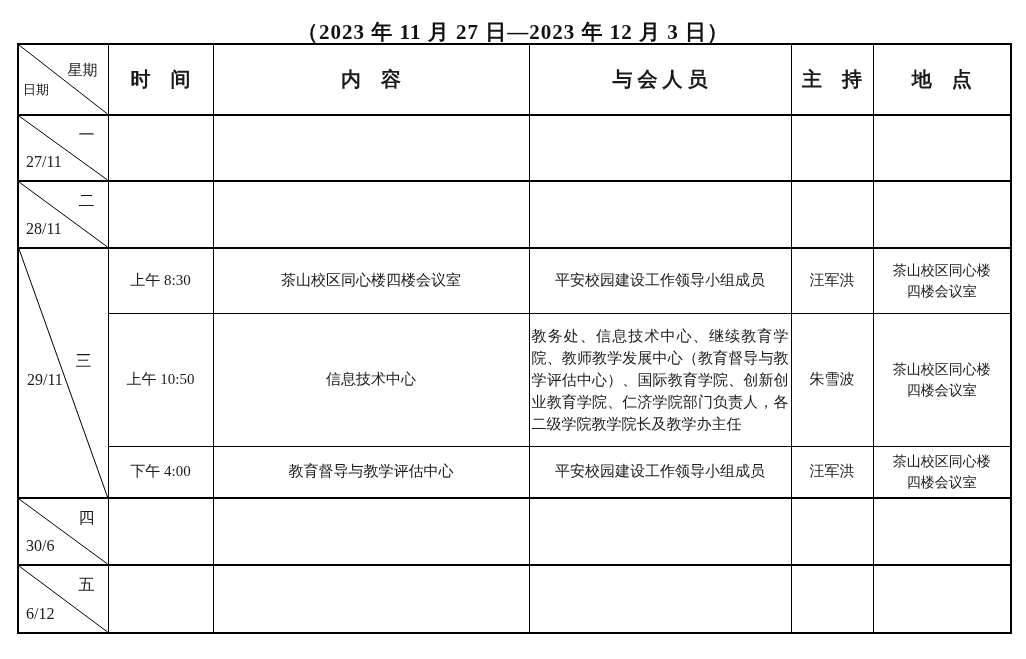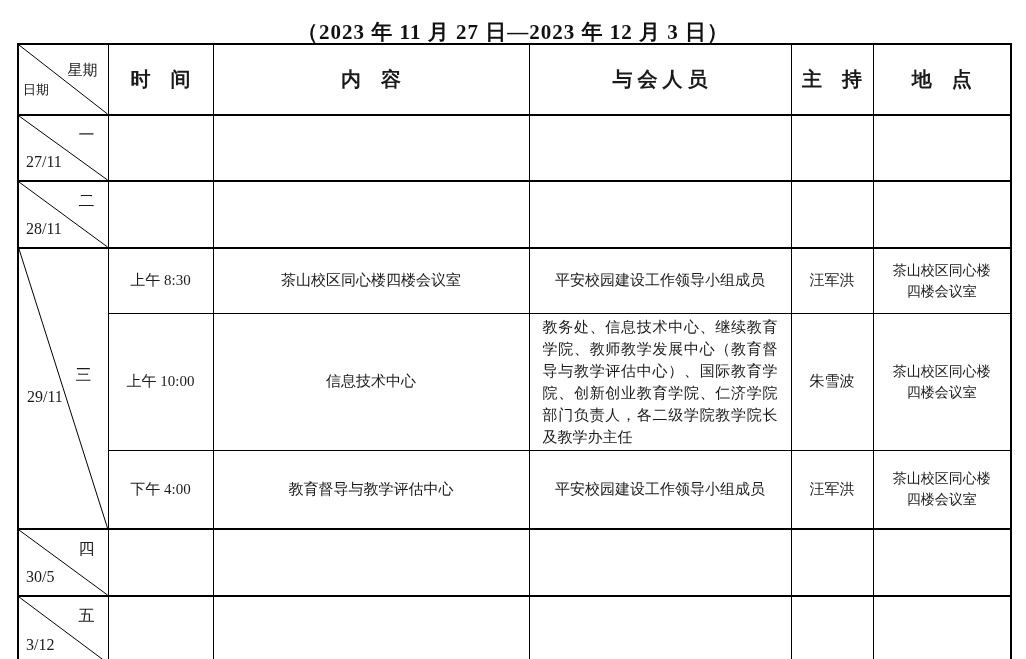--- a/index.html
+++ b/index.html
@@ -40,21 +40,21 @@
     color: #1a1a1a;
     overflow: hidden;
   }
   tr.major > td { border-top-width: 2px; }
 
   tr.h-header  { height: 71px; }
   tr.h-day1    { height: 66px; }
   tr.h-day2    { height: 67px; }
   tr.h-sub1    { height: 65px; }
   tr.h-sub2    { height: 133px; }
-  tr.h-sub3    { height: 79px; }
+  tr.h-sub3    { height: 52px; }
   tr.h-day4    { height: 67px; }
   tr.h-day5    { height: 68px; }
 
   td.head {
     font-size: 20px;
     font-weight: bold;
   }
   td.daycell {
     position: relative;
     padding: 0;
@@ -70,21 +70,21 @@
   .corner-tr { position: absolute; top: 16px; right: 10px; font-size: 15px; }
   .corner-bl { position: absolute; bottom: 15px; left: 4px; font-size: 13px; margin-top: 12px; }
 
   .wd { position: absolute; top: 9px; right: 13px; font-size: 16px; }
   .dt { position: absolute; bottom: 9px; left: 7px; font-size: 16px; }
   td.tall .wd { top: 45%; right: 16px; bottom: auto; transform: translateY(-50%); }
   td.tall .dt { top: 53%; left: 8px; bottom: auto; transform: translateY(-50%); }
 
   td.attendees-long {
     text-align: justify;
-    padding: 2px 13px;
+    padding: 2px 2px;
     font-size: 15px;
     line-height: 22px;
   }
   td.loc { font-size: 14px; line-height: 21px; }
   .loc-inner { width: 7em; margin: 0 auto; text-align: center; }
 </style>
 </head>
 <body>
 
 <div class="page">
@@ -158,21 +158,21 @@
       <td>上午 8:30</td>
       <td>茶山校区同心楼四楼会议室</td>
       <td>平安校园建设工作领导小组成员</td>
       <td>汪军洪</td>
       <td class="loc">
         <div class="loc-inner">茶山校区同心楼四楼会议室</div>
       </td>
     </tr>
 
     <tr class="h-sub2">
-      <td>上午 10:00</td>
+      <td>上午 10:50</td>
       <td>信息技术中心</td>
       <td class="attendees-long">教务处、信息技术中心、继续教育学院、教师教学发展中心（教育督导与教学评估中心）、国际教育学院、创新创业教育学院、仁济学院部门负责人，各二级学院教学院长及教学办主任</td>
       <td>朱雪波</td>
       <td class="loc">
         <div class="loc-inner">茶山校区同心楼四楼会议室</div>
       </td>
     </tr>
 
     <tr class="h-sub3">
       <td>下午 4:00</td>
@@ -183,36 +183,36 @@
         <div class="loc-inner">茶山校区同心楼四楼会议室</div>
       </td>
     </tr>
 
     <tr class="major h-day4">
       <td class="daycell">
         <svg class="diag" viewBox="0 0 100 100" preserveAspectRatio="none">
               <line x1="0" y1="0" x2="100" y2="100" vector-effect="non-scaling-stroke"></line>
             </svg>
         <span class="wd">四</span>
-        <span class="dt">30/5</span>
+        <span class="dt">30/6</span>
       </td>
       <td></td>
       <td></td>
       <td></td>
       <td></td>
       <td></td>
     </tr>
 
     <tr class="major h-day5">
       <td class="daycell">
         <svg class="diag" viewBox="0 0 100 100" preserveAspectRatio="none">
               <line x1="0" y1="0" x2="100" y2="100" vector-effect="non-scaling-stroke"></line>
             </svg>
         <span class="wd">五</span>
-        <span class="dt">3/12</span>
+        <span class="dt">6/12</span>
       </td>
       <td></td>
       <td></td>
       <td></td>
       <td></td>
       <td></td>
     </tr>
 
   </tbody>
     </table>

